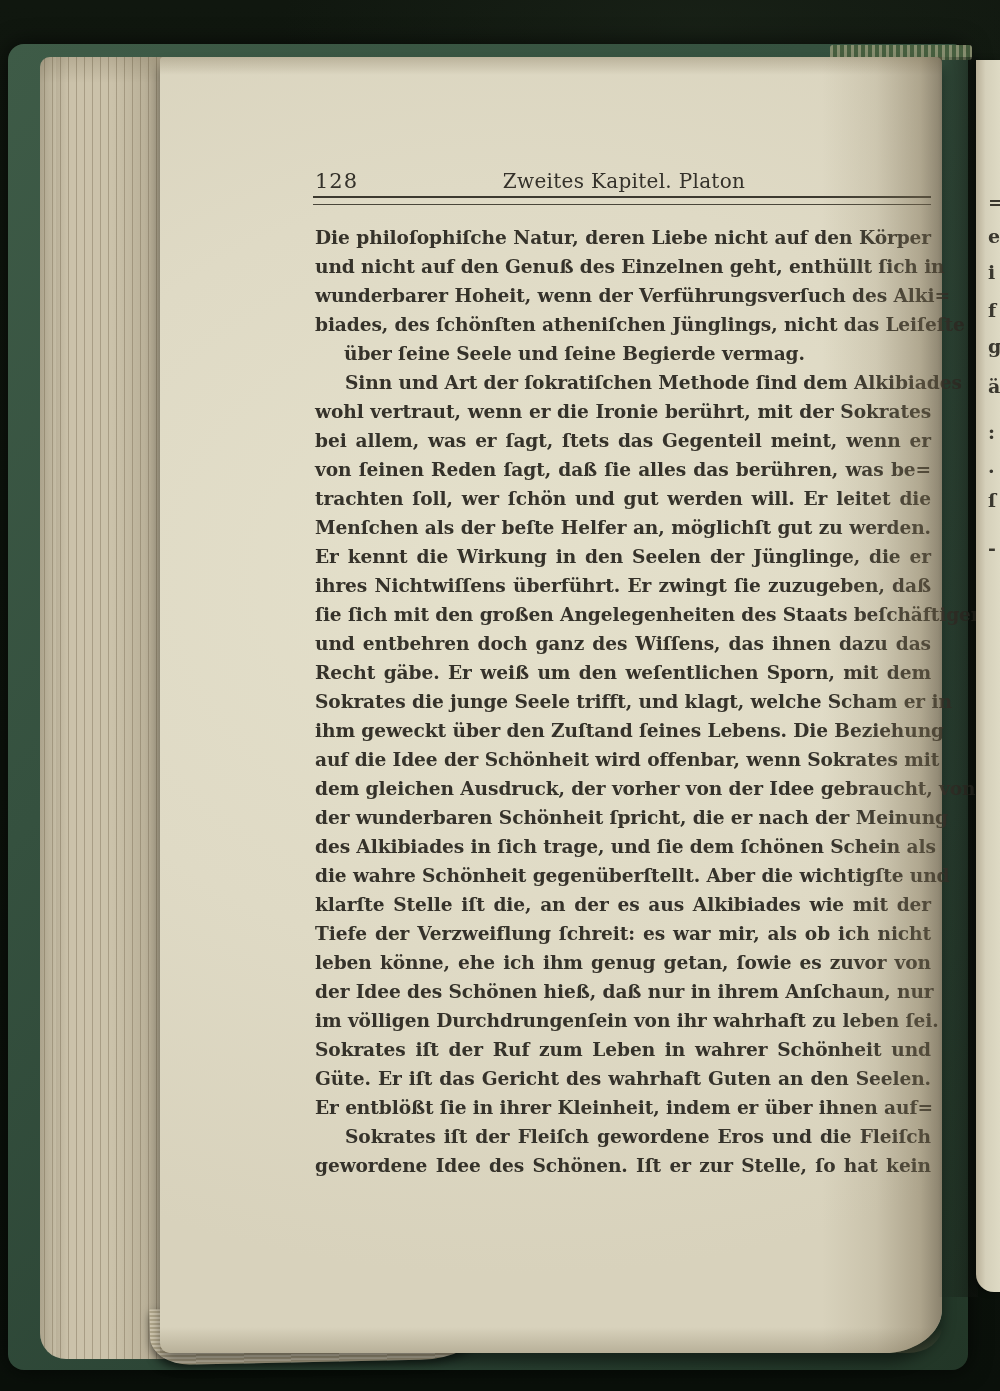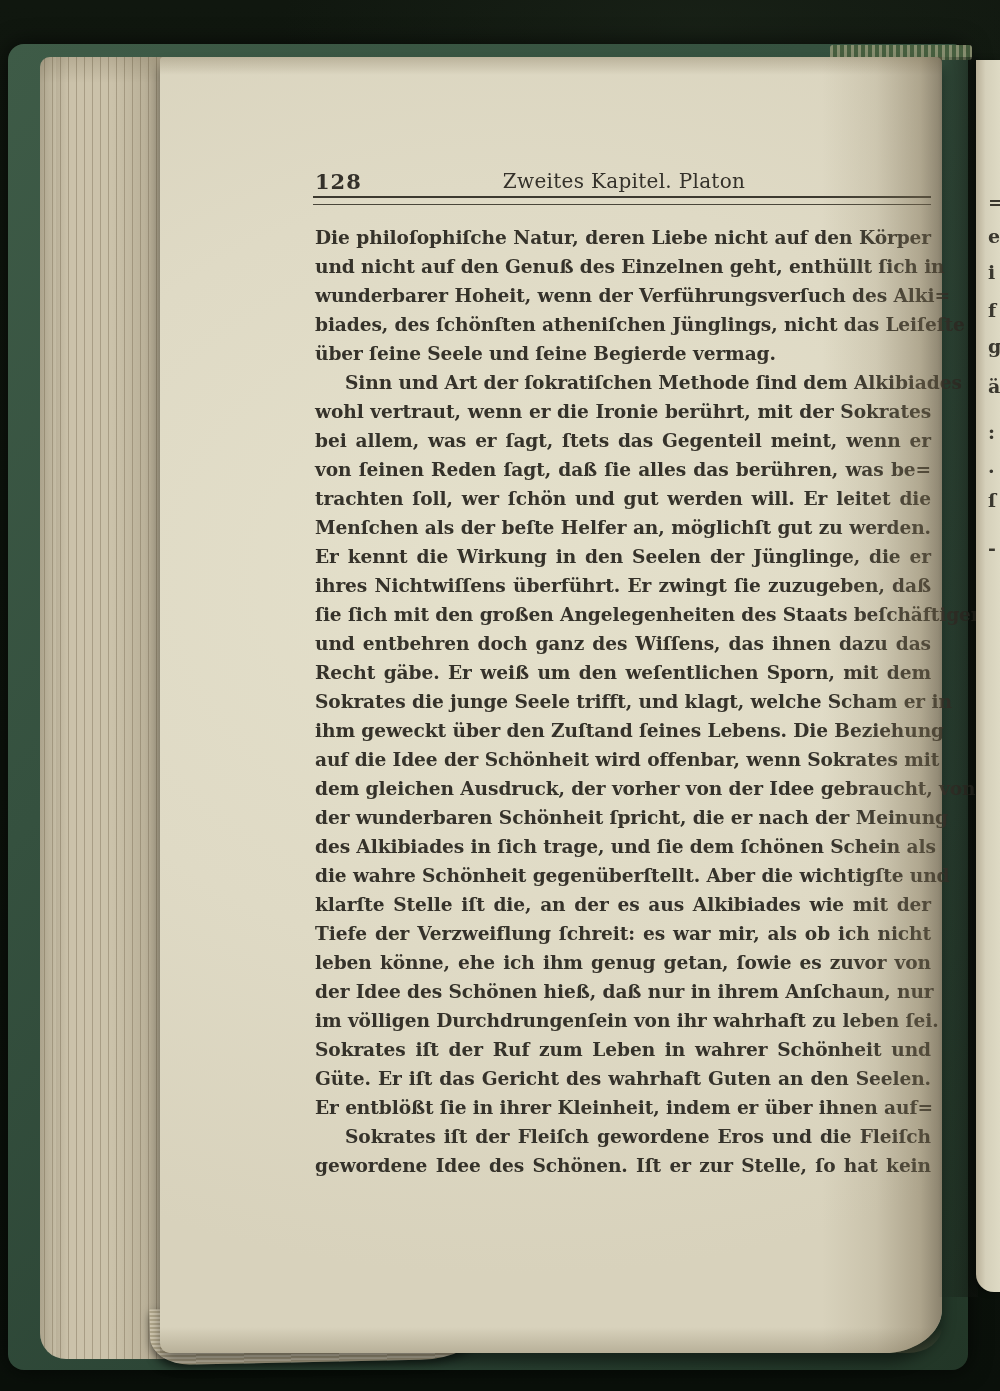--- a/index.html
+++ b/index.html
@@ -86,21 +86,21 @@
     background:linear-gradient(0deg,rgba(110,98,72,.30),rgba(0,0,0,0));
     border-bottom-right-radius:58px 44px;
   }
   
   .page-header{
     position:absolute;left:155px;top:110px;width:618px;height:30px;
     color:#34312a;
   }
   .page-number{
     position:absolute;left:0;top:2px;
-    font-size:21px;font-weight:700;letter-spacing:1px;
+    font-size:21px;font-weight:400;letter-spacing:1px;
   }
   .running-title{
     position:absolute;left:0;right:0;top:2px;text-align:center;
     font-size:20px;font-weight:normal;letter-spacing:.3px;
   }
   .rule-double{
     position:absolute;left:153px;top:139px;width:618px;height:6px;
     border-top:2.6px solid #3c392f;
     border-bottom:1.2px solid #4a463a;
   }
@@ -108,21 +108,21 @@
   .text-block{
     position:absolute;left:155px;top:166px;width:616px;
     color:#35322a;
     font-size:18.6px;font-weight:bold;letter-spacing:-0.1px;
   }
   .line{
     height:29px;line-height:29px;white-space:nowrap;
     text-align:justify;text-align-last:justify;
   }
   .line.indent{padding-left:30px;}
-  .line.noflush{text-align:left;text-align-last:left;}
+  .line.noflush{text-align:left;text-align-last:left;margin-left:29px;}
   
   .gutter{
     position:absolute;left:938px;top:57px;width:40px;height:1240px;
     background:linear-gradient(90deg,rgba(0,0,0,0) 0%,rgba(20,24,18,.25) 40%,rgba(14,18,13,.55) 100%);
   }
   
   .facing{
     position:absolute;left:976px;top:60px;width:24px;height:1232px;
     background:linear-gradient(90deg,#b9b098 0%,#d5d0ba 40%,#dedac4 100%);
     border-bottom-left-radius:18px;

